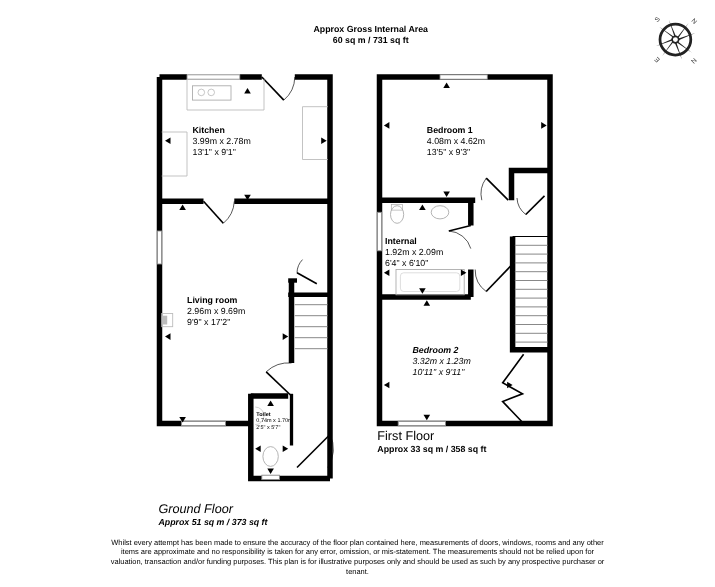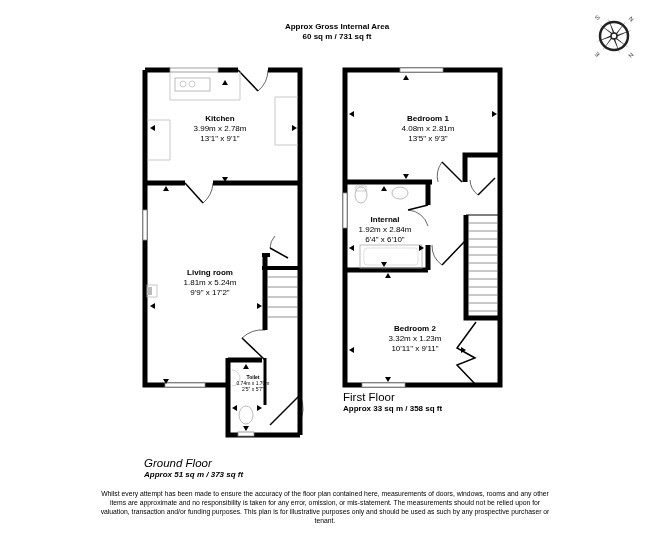--- a/index.html
+++ b/index.html
@@ -1,21 +1,21 @@
 <!DOCTYPE html>
 <html><head>
 <meta charset="utf-8">
 <style>
   html, body { margin: 0; padding: 0; background: #ffffff; }
   body { width: 650px; height: 534px; position: relative; overflow: hidden; font-family: "Liberation Sans", sans-serif; color: #000; }
   .abs { position: absolute; }
   .hdr { left: 12px; width: 650px; text-align: center; font-weight: bold; font-size: 8px; line-height: 10px; }
   .floor-title { font-size: 11.5px; line-height: 13px; }
   .floor-area { font-size: 8px; font-weight: bold; line-height: 10px; }
-  .room-label { position: absolute; text-align: center; font-size: 8px; line-height: 10px; }
+  .room-label { position: absolute; font-size: 8px; line-height: 10px; }
   .room-label .name { font-weight: bold; }
   .room-label.small { font-size: 5px; line-height: 6px; }
   .disclaimer { left: 95px; width: 460px; top: 489px; text-align: center; font-size: 6.8px; line-height: 9px; }
   svg.plan { position: absolute; left: 0; top: 0; }
 </style>
 </head>
 <body>
 
 <div class="abs hdr" style="top:22px;">Approx Gross Internal Area</div>
 <div class="abs hdr" style="top:32px;">60 sq m / 731 sq ft</div>
@@ -181,40 +181,40 @@
   </g>
 </svg>
 
 <div class="room-label" style="left:175px;top:114px;width:90px;">
   <div class="name">Kitchen</div>
   <div>3.99m x 2.78m</div>
   <div>13'1" x 9'1"</div>
 </div>
 <div class="room-label" style="left:170px;top:268px;width:80px;">
   <div class="name">Living room</div>
-  <div>1.81m x 5.24m</div>
+  <div>2.96m x 9.69m</div>
   <div>9'9" x 17'2"</div>
 </div>
 <div class="room-label small" style="left:233px;top:374px;width:40px;">
   <div class="name">Toilet</div>
   <div>0.74m x 1.70m</div>
   <div>2'5" x 5'7"</div>
 </div>
 
 <div class="room-label" style="left:388px;top:114px;width:80px;">
   <div class="name">Bedroom 1</div>
-  <div>4.08m x 2.81m</div>
+  <div>4.08m x 4.62m</div>
   <div>13'5" x 9'3"</div>
 </div>
 <div class="room-label" style="left:350px;top:215px;width:70px;">
   <div class="name">Internal</div>
-  <div>1.92m x 2.84m</div>
+  <div>1.92m x 2.09m</div>
   <div>6'4" x 6'10"</div>
 </div>
-<div class="room-label" style="left:375px;top:324px;width:80px;">
+<div class="room-label" style="left:375px;top:314px;width:80px;font-style:italic;">
   <div class="name">Bedroom 2</div>
   <div>3.32m x 1.23m</div>
   <div>10'11" x 9'11"</div>
 </div>
 
 <div class="abs" style="left:343px;top:391px;">
   <div class="floor-title">First Floor</div>
   <div class="floor-area">Approx 33 sq m / 358 sq ft</div>
 </div>
 <div class="abs" style="left:144px;top:457px;font-style:italic;">

